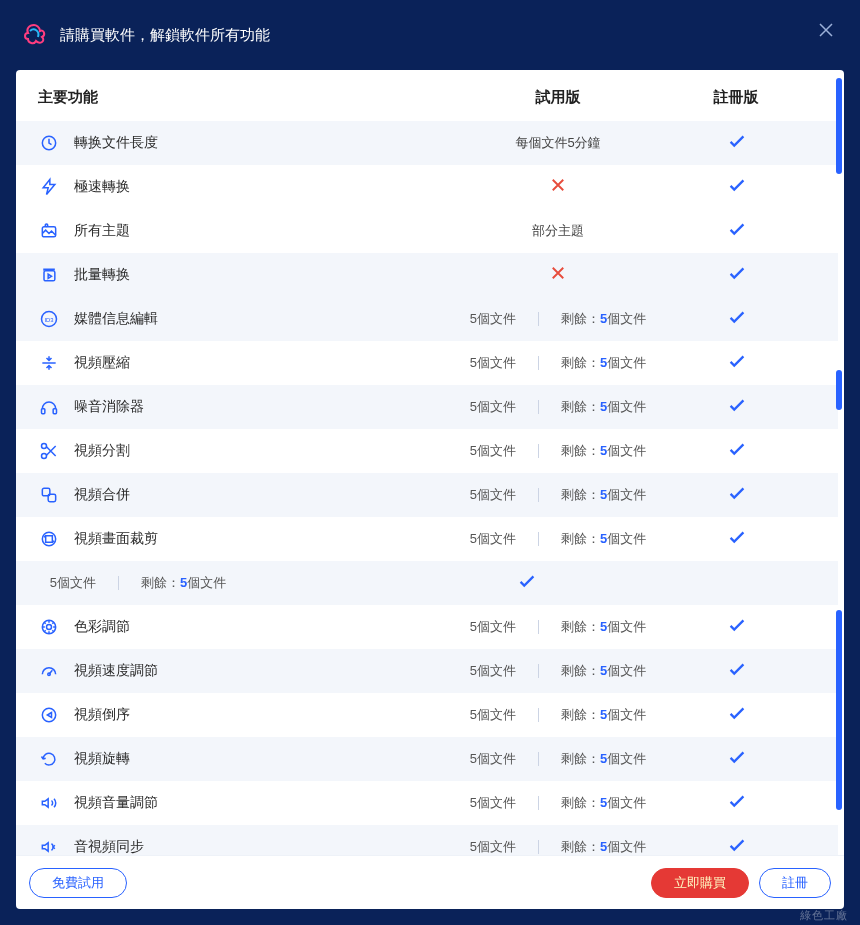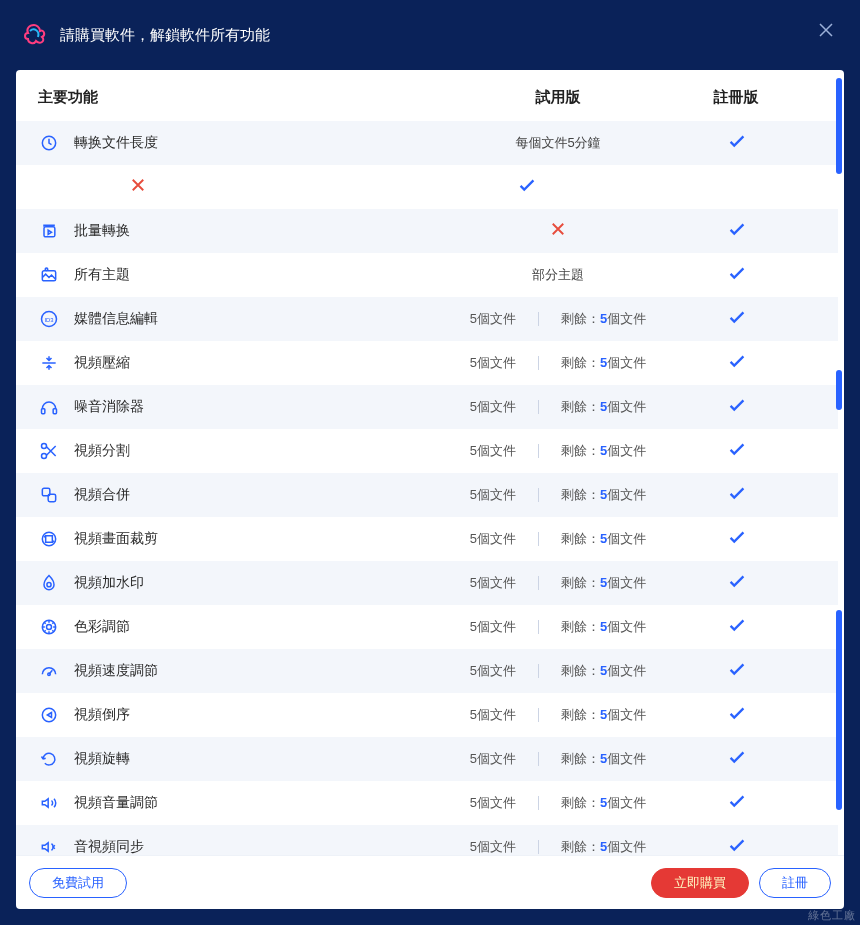--- a/index.html
+++ b/index.html
@@ -33,21 +33,21 @@
   .footer { height: 54px; display:flex; align-items:center; padding:0 13px; gap:10px; border-top:1px solid #eef2f8;}
   .btn { height: 30px; padding: 0 22px; border-radius: 15px; font-size: 13px; display:inline-flex; align-items:center; justify-content:center; cursor:pointer; user-select:none;}
   .btn-outline { border:1px solid #2962ff; color:#2962ff; background:#fff;}
   .btn-primary { background:#e53935; color:#fef9c3; border:1px solid #e53935;}
   .spacer { flex:1; }
   
   .scroll-hint { position:absolute; right:2px; width:6px; background:#2962ff; border-radius:3px;}
   .sh1{ top:8px; height:96px;}
   .sh2{ top:300px; height:40px;}
   .sh3{ top:540px; height:200px;}
-  .watermark { position:absolute; right:4px; bottom:2px; font-size:11px; color:rgba(255,255,255,0.35); letter-spacing:1px;}
+  .watermark { position:absolute; right:12px; bottom:2px; font-size:11px; color:rgba(255,255,255,0.35); letter-spacing:1px;}
   .rows::-webkit-scrollbar{width:0;}
 </style>
 </head>
 <body>
 
 <div class="window">
 
   <div class="titlebar">
     <span class="logo">
       <svg width="28" height="28" viewBox="0 0 28 28">
@@ -84,65 +84,73 @@
               </svg>
             </span>
             <span>轉换文件長度</span>
           </div>
           <div class="trial">每個文件5分鐘</div>
           <div class="reg"><span class="check"><svg width="22" height="22" viewBox="0 0 24 24" stroke-width="2.5" fill="none">
                 <path d="M5 13 l4 4 10-10"></path>
               </svg></span></div>
         </div>
         <div class="row">
+          <div class="feat">
+            <span class="feat-icon">
+              <svg width="20" height="20" viewBox="0 0 24 24" stroke-width="1.8">
+                <path d="M13 3 L5 13 H11 L9 21 L19 9 H13 Z"></path>
+              </svg>
+            </span>
+            <span>極速轉换</span>
+          </div>
           <div class="trial">
             <span class="trial-x"><svg width="18" height="18" viewBox="0 0 24 24" stroke-width="2.5" fill="none">
                 <path d="M5 5 L19 19 M19 5 L5 19"></path>
               </svg></span>
           </div>
           <div class="reg"><span class="check"><svg width="22" height="22" viewBox="0 0 24 24" stroke-width="2.5" fill="none">
                 <path d="M5 13 l4 4 10-10"></path>
               </svg></span></div>
         </div>
+        <div class="row">
+          <div class="feat">
+            <span class="feat-icon">
+              <svg width="20" height="20" viewBox="0 0 24 24" stroke-width="1.8">
+                <rect x="4" y="7" width="16" height="12" rx="2"></rect>
+                <path d="M4 15 l4-4 4 4 3-3 5 5"></path>
+                <circle cx="9" cy="5" r="1.5"></circle>
+              </svg>
+            </span>
+            <span>所有主題</span>
+          </div>
+          <div class="trial">部分主題</div>
+          <div class="reg"><span class="check"><svg width="22" height="22" viewBox="0 0 24 24" stroke-width="2.5" fill="none">
+                <path d="M5 13 l4 4 10-10"></path>
+              </svg></span></div>
+        </div>
         <div class="row alt">
           <div class="feat">
             <span class="feat-icon">
               <svg width="20" height="20" viewBox="0 0 24 24" stroke-width="1.8">
                 <rect x="6" y="7" width="13" height="12" rx="2"></rect>
                 <path d="M6 7 V5 h13"></path>
                 <path d="M11 11 l4 2.5 -4 2.5 z"></path>
               </svg>
             </span>
             <span>批量轉换</span>
           </div>
           <div class="trial">
             <span class="trial-x"><svg width="18" height="18" viewBox="0 0 24 24" stroke-width="2.5" fill="none">
                 <path d="M5 5 L19 19 M19 5 L5 19"></path>
               </svg></span>
           </div>
           <div class="reg"><span class="check"><svg width="22" height="22" viewBox="0 0 24 24" stroke-width="2.5" fill="none">
                 <path d="M5 13 l4 4 10-10"></path>
               </svg></span></div>
         </div>
-        <div class="row">
-          <div class="feat">
-            <span class="feat-icon">
-              <svg width="20" height="20" viewBox="0 0 24 24" stroke-width="1.8">
-                <rect x="4" y="7" width="16" height="12" rx="2"></rect>
-                <path d="M4 15 l4-4 4 4 3-3 5 5"></path>
-                <circle cx="9" cy="5" r="1.5"></circle>
-              </svg>
-            </span>
-            <span>所有主題</span>
-          </div>
-          <div class="trial">部分主題</div>
-          <div class="reg"><span class="check"><svg width="22" height="22" viewBox="0 0 24 24" stroke-width="2.5" fill="none">
-                <path d="M5 13 l4 4 10-10"></path>
-              </svg></span></div>
-        </div>
         <div class="row alt">
           <div class="feat">
             <span class="feat-icon">
               <svg width="20" height="20" viewBox="0 0 24 24" stroke-width="1.8">
                 <circle cx="12" cy="12" r="9"></circle>
                 <text x="12" y="15" text-anchor="middle" font-size="7" fill="#2962ff" stroke="none">ID3</text>
               </svg>
             </span>
             <span>媒體信息編輯</span>
           </div>
@@ -260,29 +268,20 @@
               <span class="left">5個文件</span>
               <span class="sep"></span>
               <span class="right">剩餘：<span class="blue">5</span>個文件</span>
             </span>
           </div>
           <div class="reg"><span class="check"><svg width="22" height="22" viewBox="0 0 24 24" stroke-width="2.5" fill="none">
                 <path d="M5 13 l4 4 10-10"></path>
               </svg></span></div>
         </div>
         <div class="row alt">
-          <div class="feat">
-            <span class="feat-icon">
-              <svg width="20" height="20" viewBox="0 0 24 24" stroke-width="1.8">
-                <path d="M12 3 C8 7 6 10 6 14 a6 6 0 0 0 12 0 c0-4-2-7-6-11z"></path>
-                <circle cx="12" cy="14" r="2.5"></circle>
-              </svg>
-            </span>
-            <span>視頻加水印</span>
-          </div>
           <div class="trial">
             <span class="trial-split">
               <span class="left">5個文件</span>
               <span class="sep"></span>
               <span class="right">剩餘：<span class="blue">5</span>個文件</span>
             </span>
           </div>
           <div class="reg"><span class="check"><svg width="22" height="22" viewBox="0 0 24 24" stroke-width="2.5" fill="none">
                 <path d="M5 13 l4 4 10-10"></path>
               </svg></span></div>

